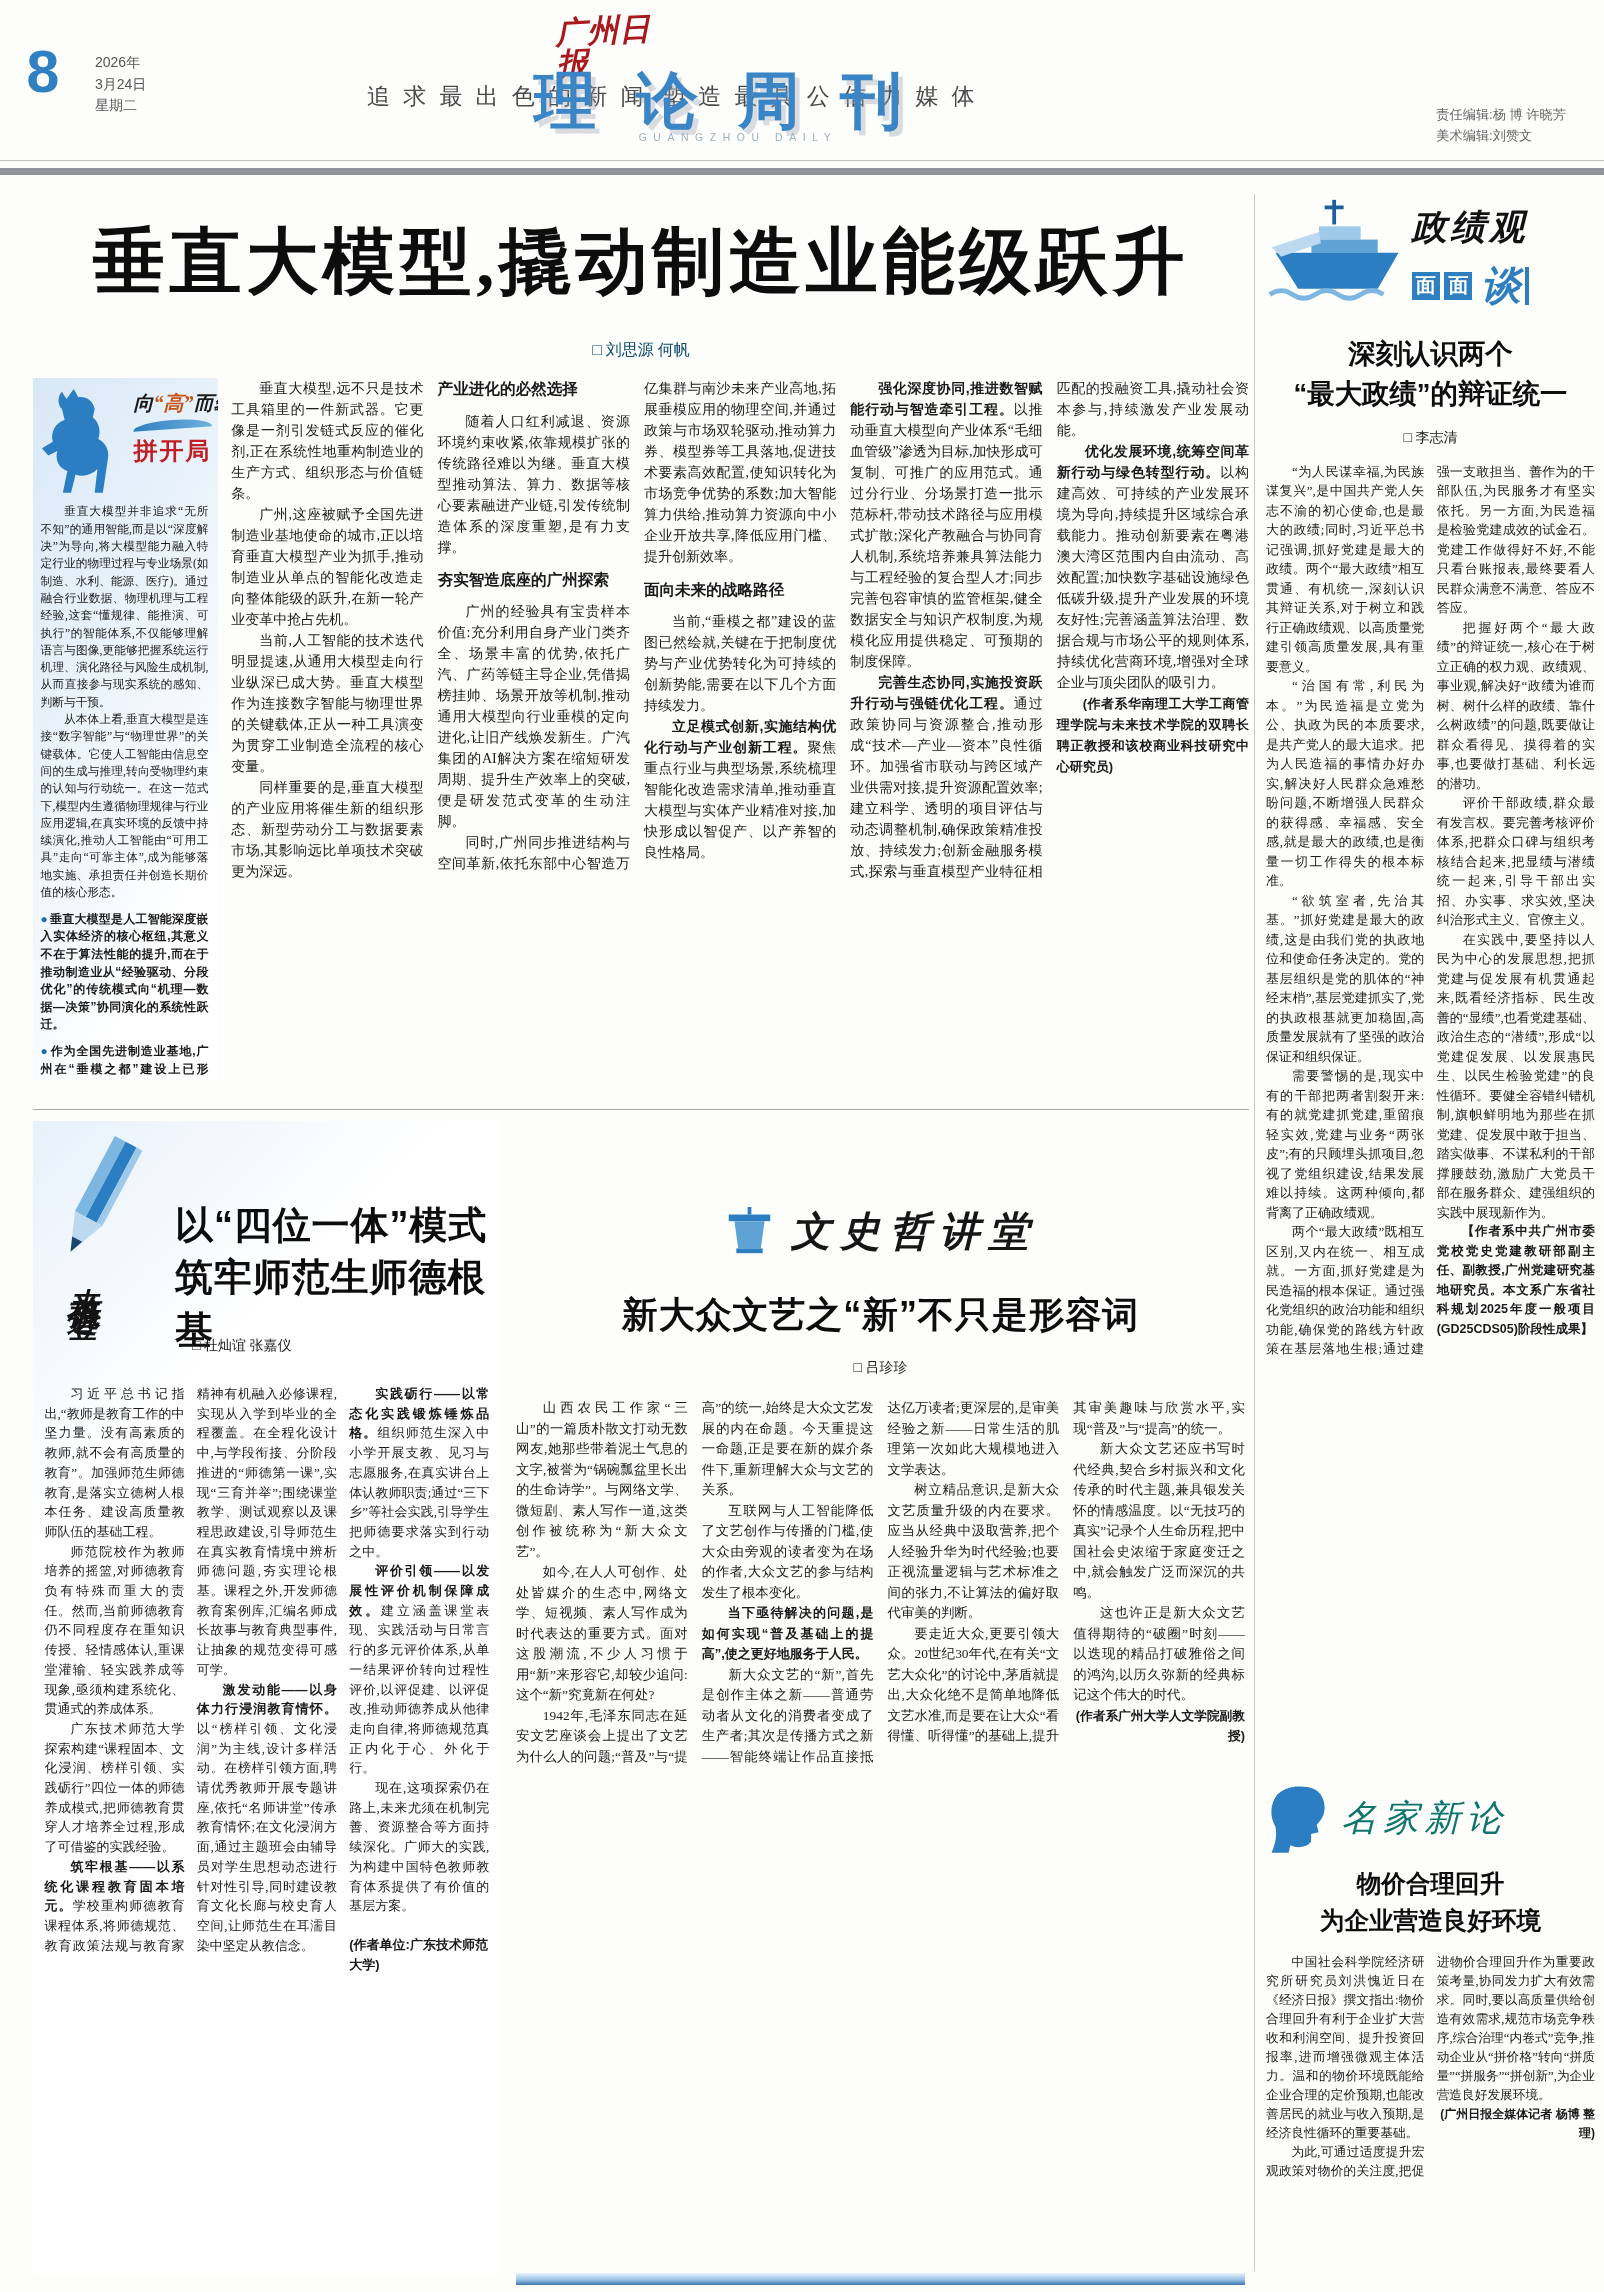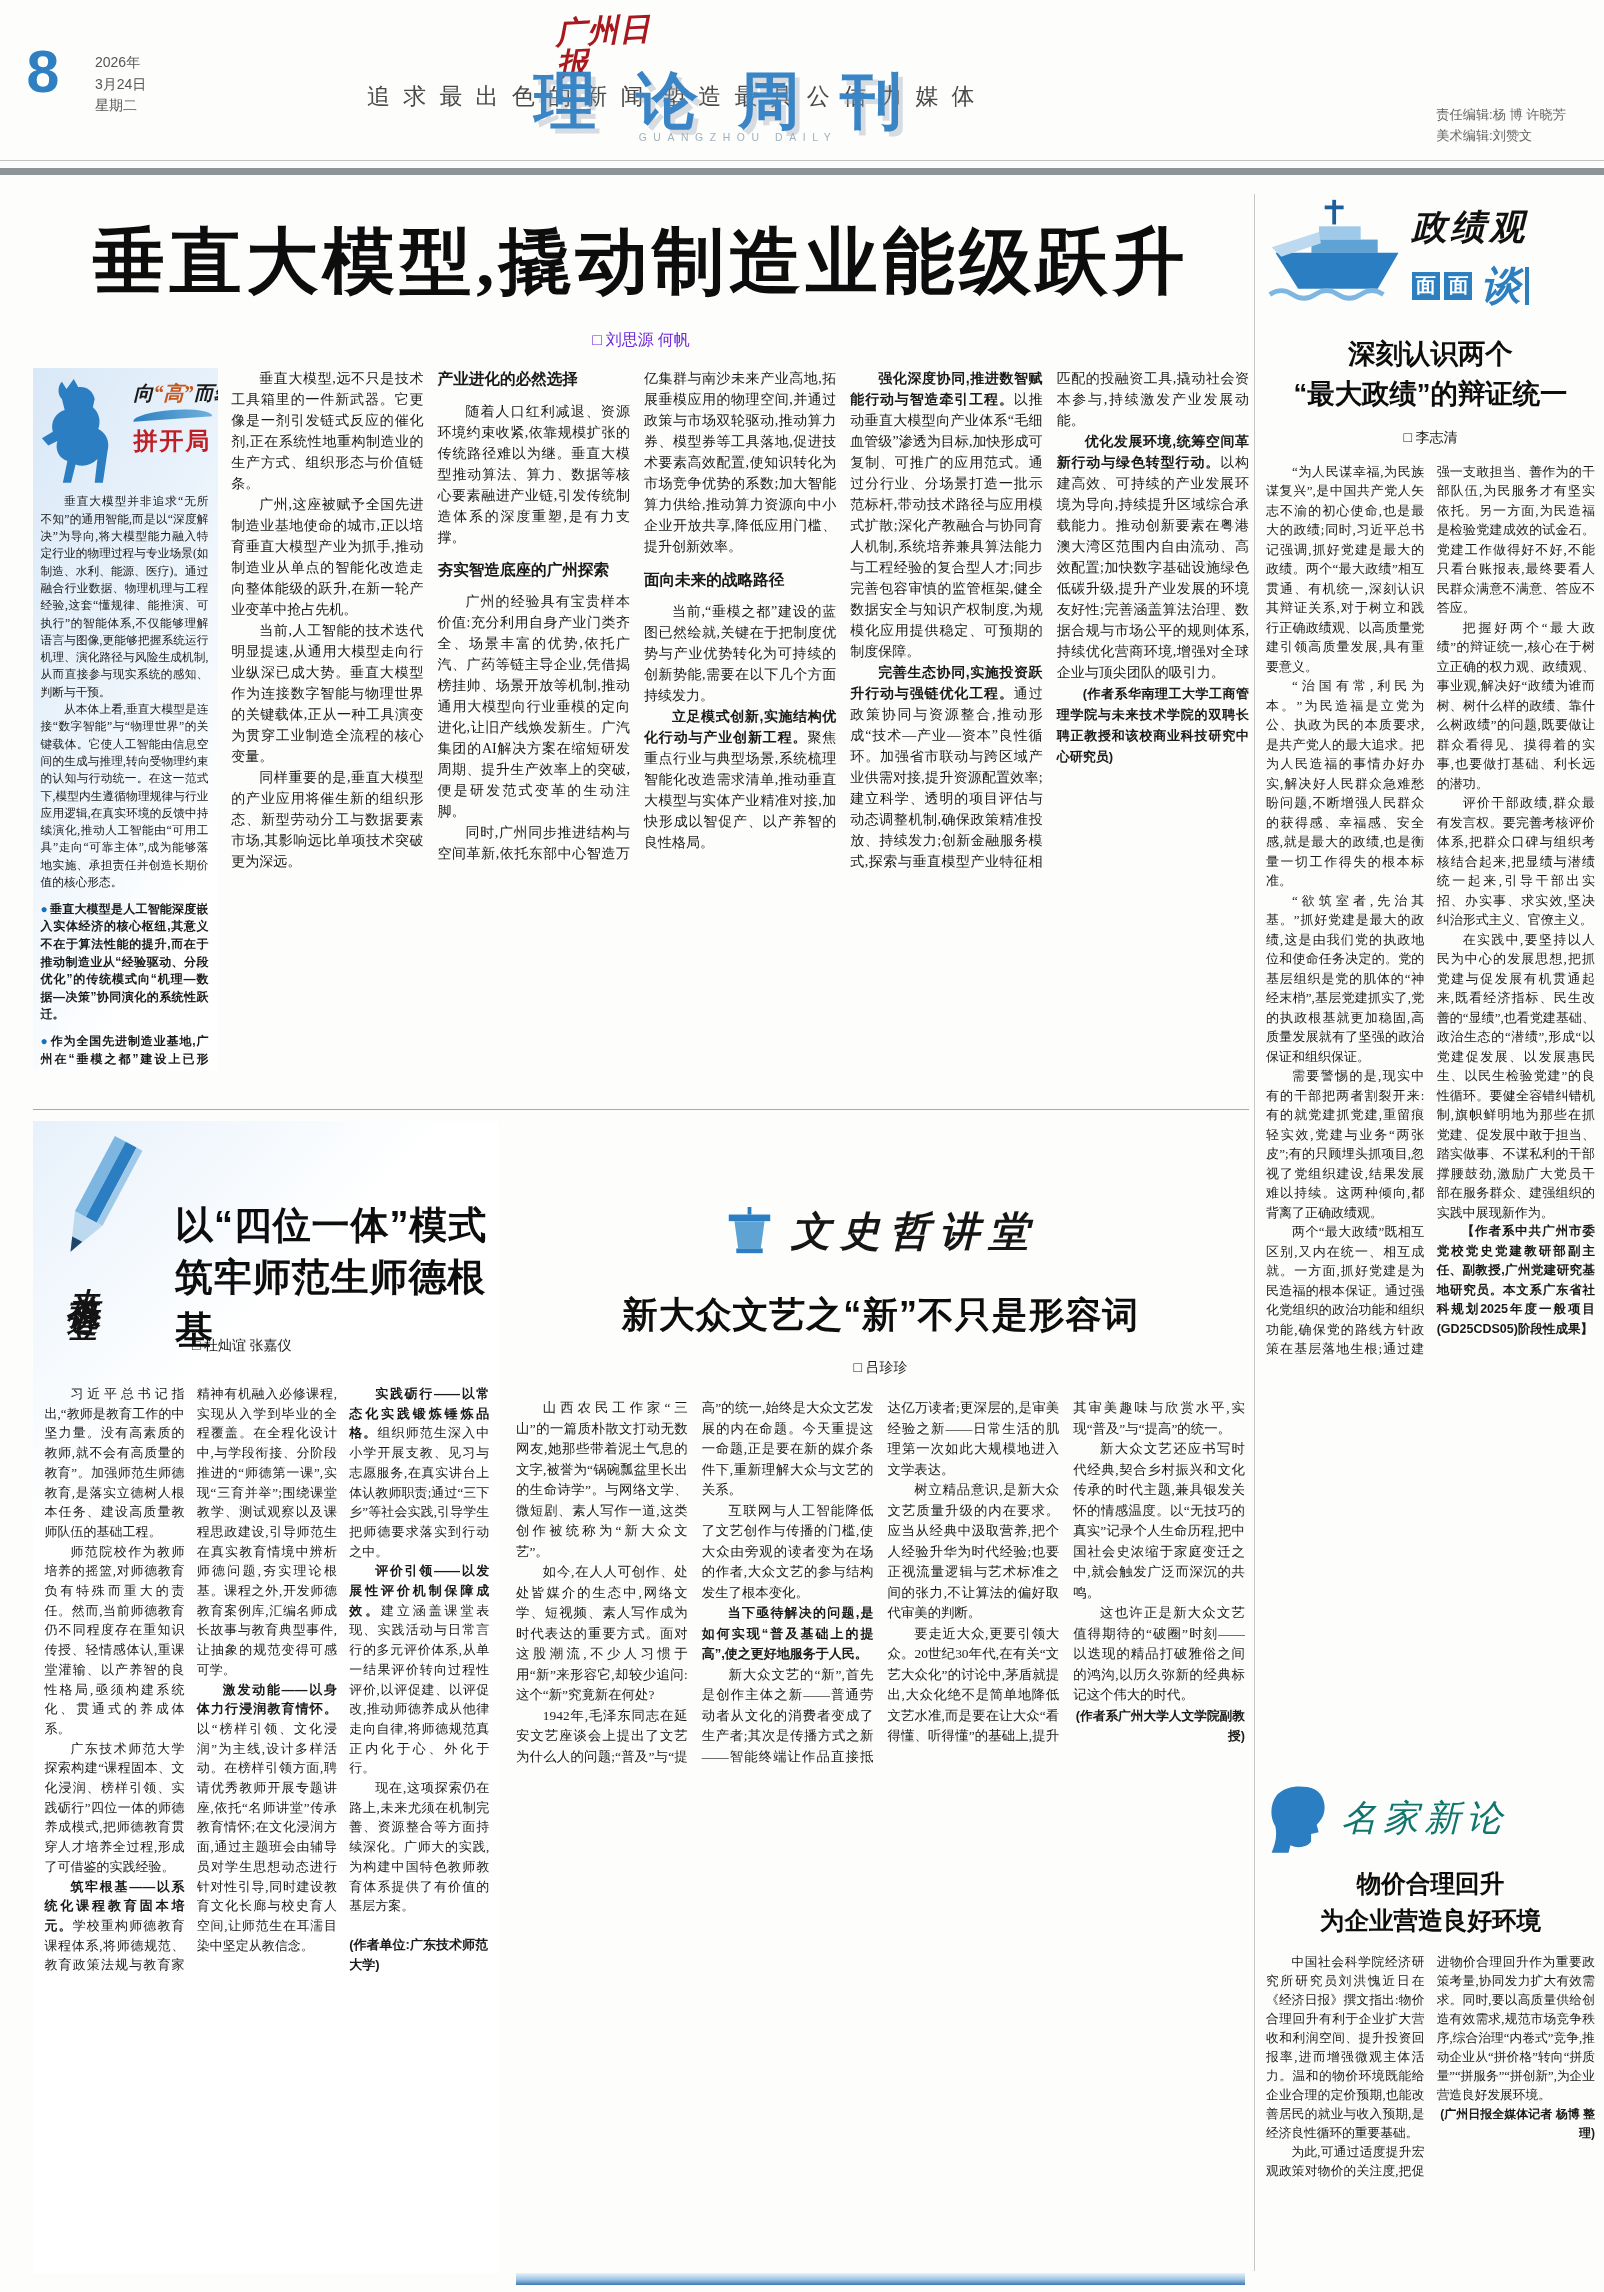--- a/index.html
+++ b/index.html
@@ -28,21 +28,21 @@
     letter-spacing:6.6px;color:#9fb0bd;font-family:"Liberation Sans","DejaVu Sans",sans-serif;}
   #editors{right:38px;top:104px;text-align:left;font-size:13.2px;color:#666;line-height:1.6;
     font-family:"Liberation Sans","DejaVu Sans",sans-serif;}
   #rule-thin{left:0;top:160px;width:1604px;height:0.9px;background:#c2c2c2;}
   #rule-thick{left:0;top:168px;width:1604px;height:6.6px;background:#8e9498;}
 
   
   #main-article{left:33px;top:201px;width:1216px;height:899px;overflow:hidden;}
   #main-headline{margin:13.2px 0 0;text-align:center;font-size:72px;font-weight:900;
     letter-spacing:4.7px;color:#0d0d0d;}
-  #main-byline{text-align:center;font-size:16px;margin-top:20px;color:#6d28d9;}
+  #main-byline{text-align:center;font-size:16px;margin-top:30px;color:#0c4a6e;}
   #main-row{display:flex;margin-top:17px;height:702px;}
   #intro-panel{width:185px;flex:none;padding:5.7px 9.5px 0 7.6px;box-sizing:border-box;
     background:linear-gradient(118deg,#d9e8f7 0%,#eaf3fb 40%,#ffffff 78%);overflow:hidden;}
   #badge-horse-row{display:flex;align-items:flex-start;}
   #horse-svg{width:91px;height:112px;flex:none;}
   #badge-right{margin-left:1.9px;padding-top:5.7px;}
   #badge-line1{font-size:20px;font-weight:900;font-style:italic;white-space:nowrap;}
   #badge-line1 .hi{color:#c8551a;}
   #badge-swoosh{width:79px;height:8.5px;margin:3.8px 0 5.7px;border-radius:50%/100% 100% 0 0;
     background:linear-gradient(90deg,#2d7fc0,#6fb0dd);transform:rotate(-4deg);}
@@ -205,21 +205,21 @@
     </g>
   </svg>
   <div id="left-vtitle">来稿选登</div>
   <div id="left-title" class="sans">
     <div>以“四位一体”模式</div>
     <div>筑牢师范生师德根基</div>
   </div>
   <div id="left-byline">□ 杜灿谊 张嘉仪</div>
   <div id="left-body">
       <p class="para p">习近平总书记指出,“教师是教育工作的中坚力量。没有高素质的教师,就不会有高质量的教育”。加强师范生师德教育,是落实立德树人根本任务、建设高质量教师队伍的基础工程。</p>
-      <p class="para p">师范院校作为教师培养的摇篮,对师德教育负有特殊而重大的责任。然而,当前师德教育仍不同程度存在重知识传授、轻情感体认,重课堂灌输、以产养智的良性格局,亟须构建系统化、贯通式的养成体系。</p>
+      <p class="para p">师范院校作为教师培养的摇篮,对师德教育负有特殊而重大的责任。然而,当前师德教育仍不同程度存在重知识传授、轻情感体认,重课堂灌输、轻实践养成等现象,亟须构建系统化、贯通式的养成体系。</p>
       <p class="para p">广东技术师范大学探索构建“课程固本、文化浸润、榜样引领、实践砺行”四位一体的师德养成模式,把师德教育贯穿人才培养全过程,形成了可借鉴的实践经验。</p>
       <p class="para lead"><b class="plead">筑牢根基——以系统化课程教育固本培元。</b>学校重构师德教育课程体系,将师德规范、教育政策法规与教育家精神有机融入必修课程,实现从入学到毕业的全程覆盖。在全程化设计中,与学段衔接、分阶段推进的“师德第一课”,实现“三育并举”;围绕课堂教学、测试观察以及课程思政建设,引导师范生在真实教育情境中辨析师德问题,夯实理论根基。课程之外,开发师德教育案例库,汇编名师成长故事与教育典型事件,让抽象的规范变得可感可学。</p>
       <p class="para lead"><b class="plead">激发动能——以身体力行浸润教育情怀。</b>以“榜样引领、文化浸润”为主线,设计多样活动。在榜样引领方面,聘请优秀教师开展专题讲座,依托“名师讲堂”传承教育情怀;在文化浸润方面,通过主题班会由辅导员对学生思想动态进行针对性引导,同时建设教育文化长廊与校史育人空间,让师范生在耳濡目染中坚定从教信念。</p>
       <p class="para lead"><b class="plead">实践砺行——以常态化实践锻炼锤炼品格。</b>组织师范生深入中小学开展支教、见习与志愿服务,在真实讲台上体认教师职责;通过“三下乡”等社会实践,引导学生把师德要求落实到行动之中。</p>
       <p class="para lead"><b class="plead">评价引领——以发展性评价机制保障成效。</b>建立涵盖课堂表现、实践活动与日常言行的多元评价体系,从单一结果评价转向过程性评价,以评促建、以评促改,推动师德养成从他律走向自律,将师德规范真正内化于心、外化于行。</p>
       <p class="para p">现在,这项探索仍在路上,未来尤须在机制完善、资源整合等方面持续深化。广师大的实践,为构建中国特色教师教育体系提供了有价值的基层方案。</p>
       <p class="para attr">(作者单位:广东技术师范大学)</p>
     </div>
 </div>
 

